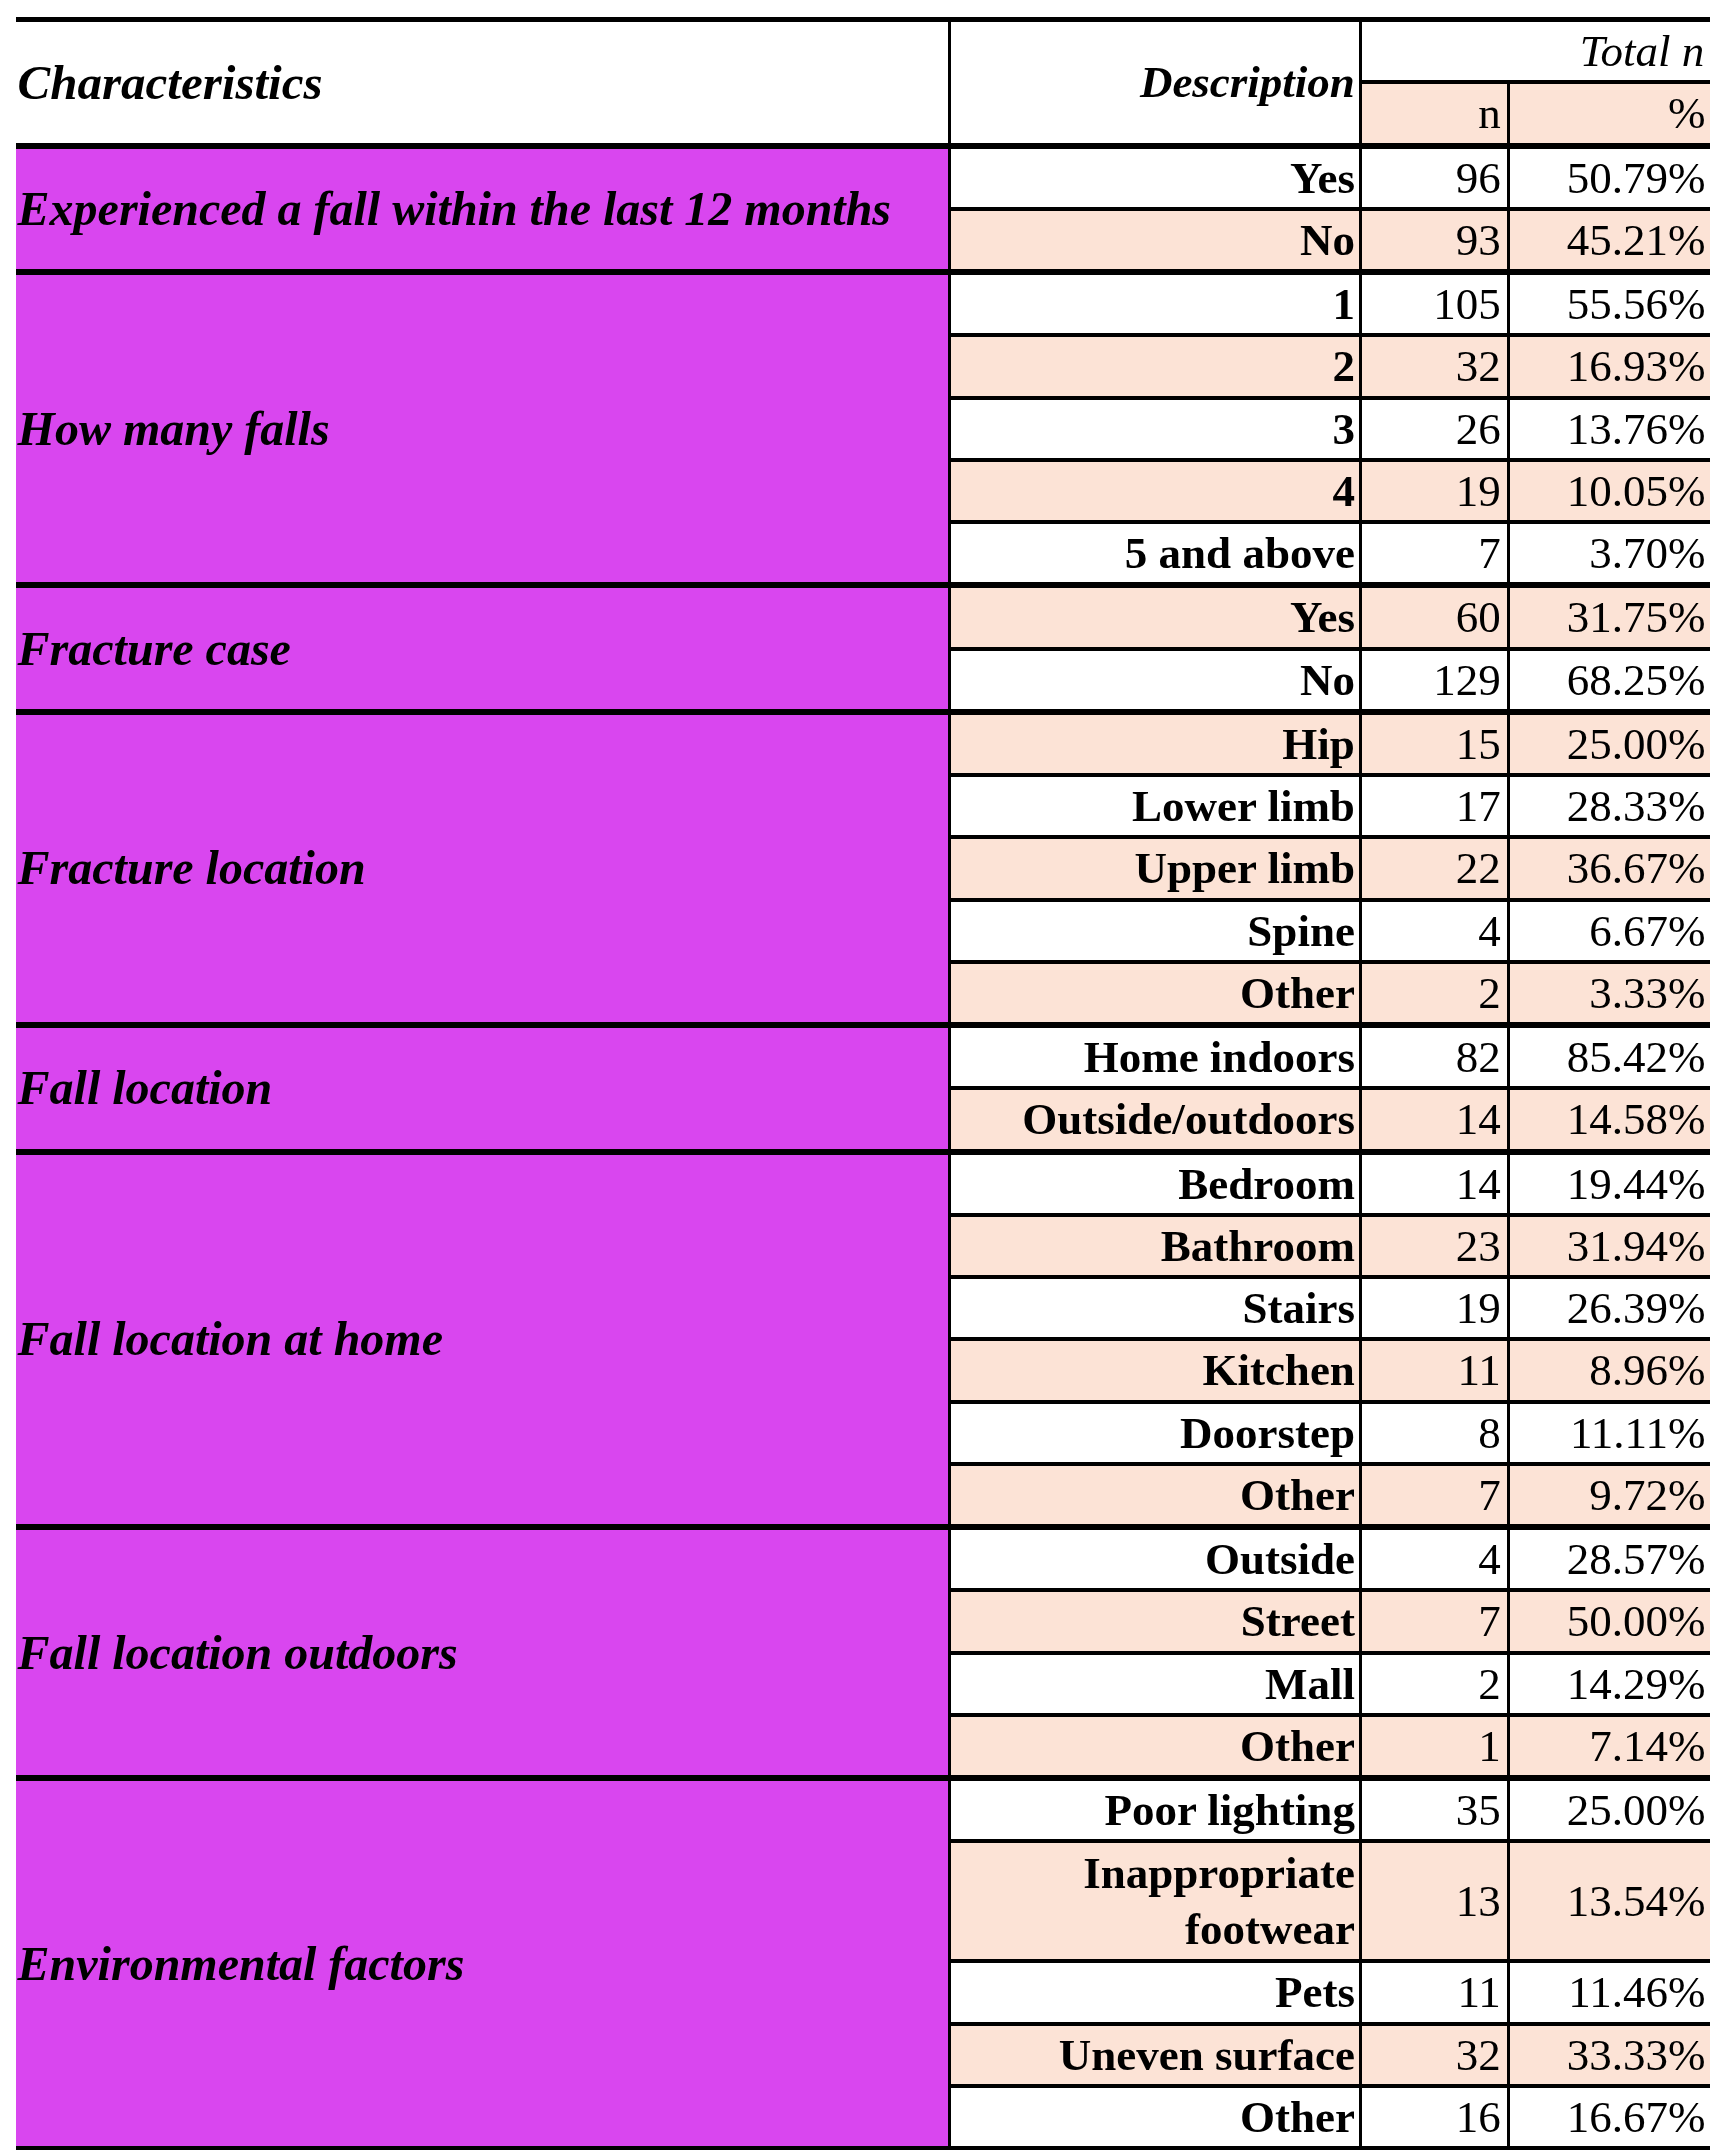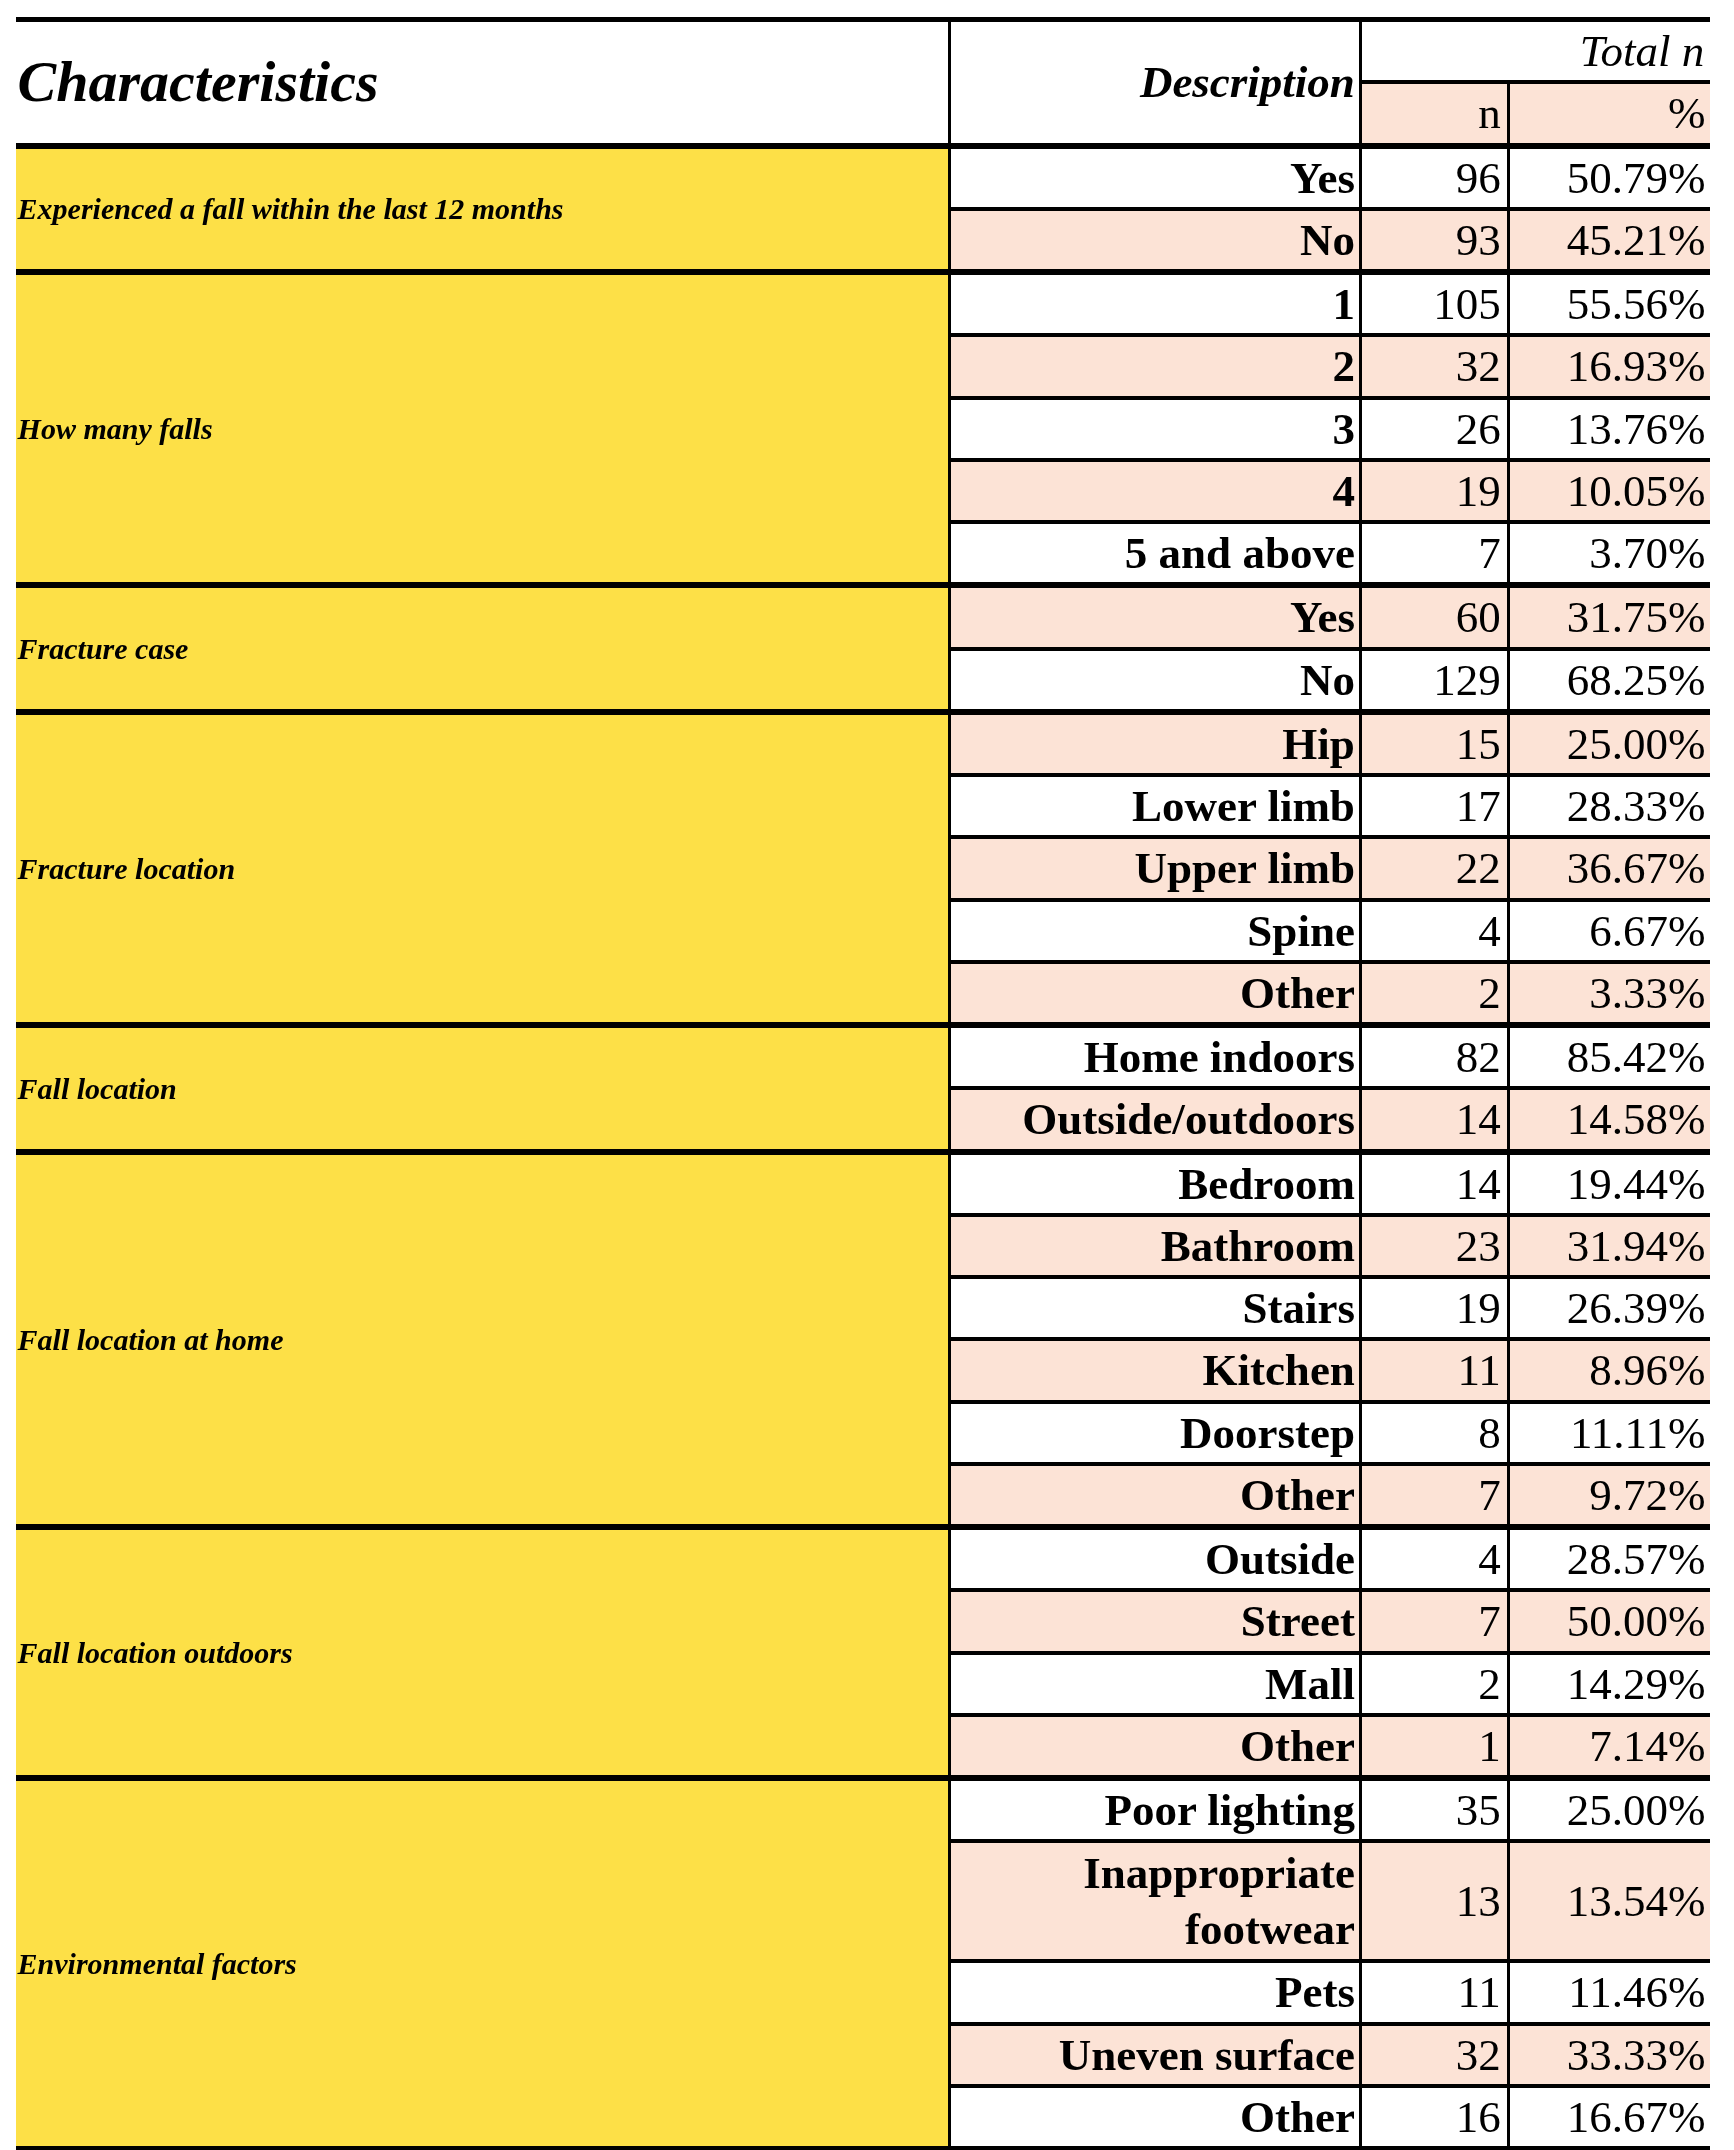--- a/index.html
+++ b/index.html
@@ -34,21 +34,21 @@
     box-sizing: border-box;
   }
   
   thead tr.hrow1 { height: 57px; }
   thead tr.hrow2 { height: 58px; }
   th.hdr-char {
     text-align: left;
     padding-left: 2.1px;
     font-weight: bold;
     font-style: italic;
-    font-size: 58px;
+    font-size: 49px;
     border-right: 3.6px solid #000;
     border-bottom: 6.2px solid #000;
     white-space: nowrap;
   }
   th.hdr-desc {
     text-align: right;
     padding-right: 4.1px;
     font-style: italic;
     border-right: 3.6px solid #000;
     border-bottom: 6.2px solid #000;
@@ -74,25 +74,25 @@
     border-bottom: 6.2px solid #000;
   }
   
   tbody tr { height: 60px; }
   tbody tr.tall { height: 120px; }
   td.char {
     text-align: left;
     padding-left: 2.1px;
     font-weight: bold;
     font-style: italic;
-    font-size: 30px;
+    font-size: 48px;
     white-space: nowrap;
     border-right: 3.6px solid #000;
     border-bottom: 6.7px solid #000;
-    background: #fde047;
+    background: #d946ef;
   }
   td.desc {
     text-align: right;
     padding-right: 4.1px;
     border-right: 3.6px solid #000;
     border-bottom: 4.1px solid #000;
     font-weight: bold;
   }
   td.num {
     text-align: right;

